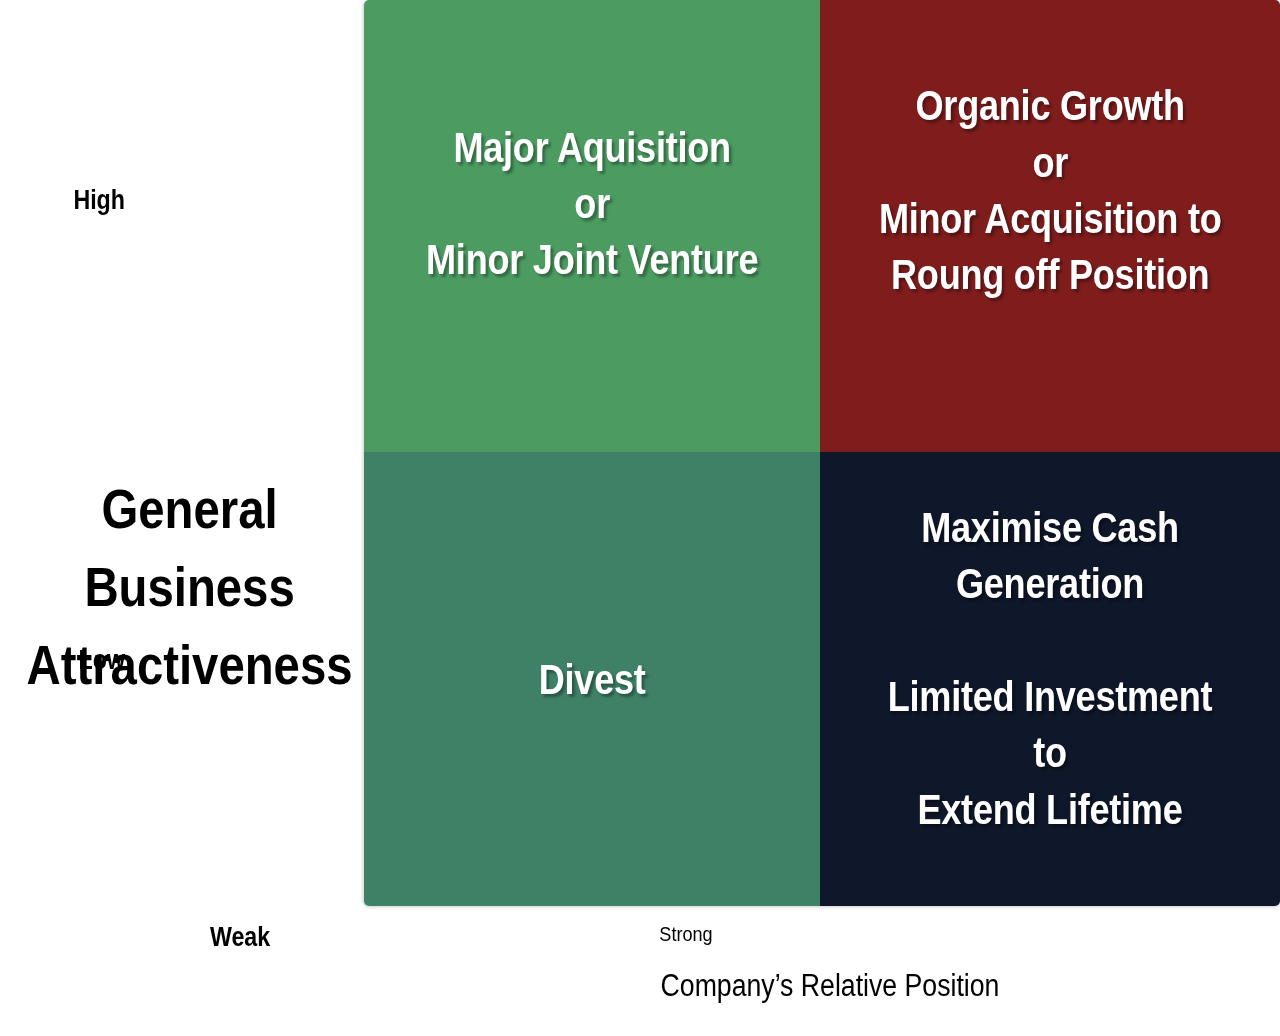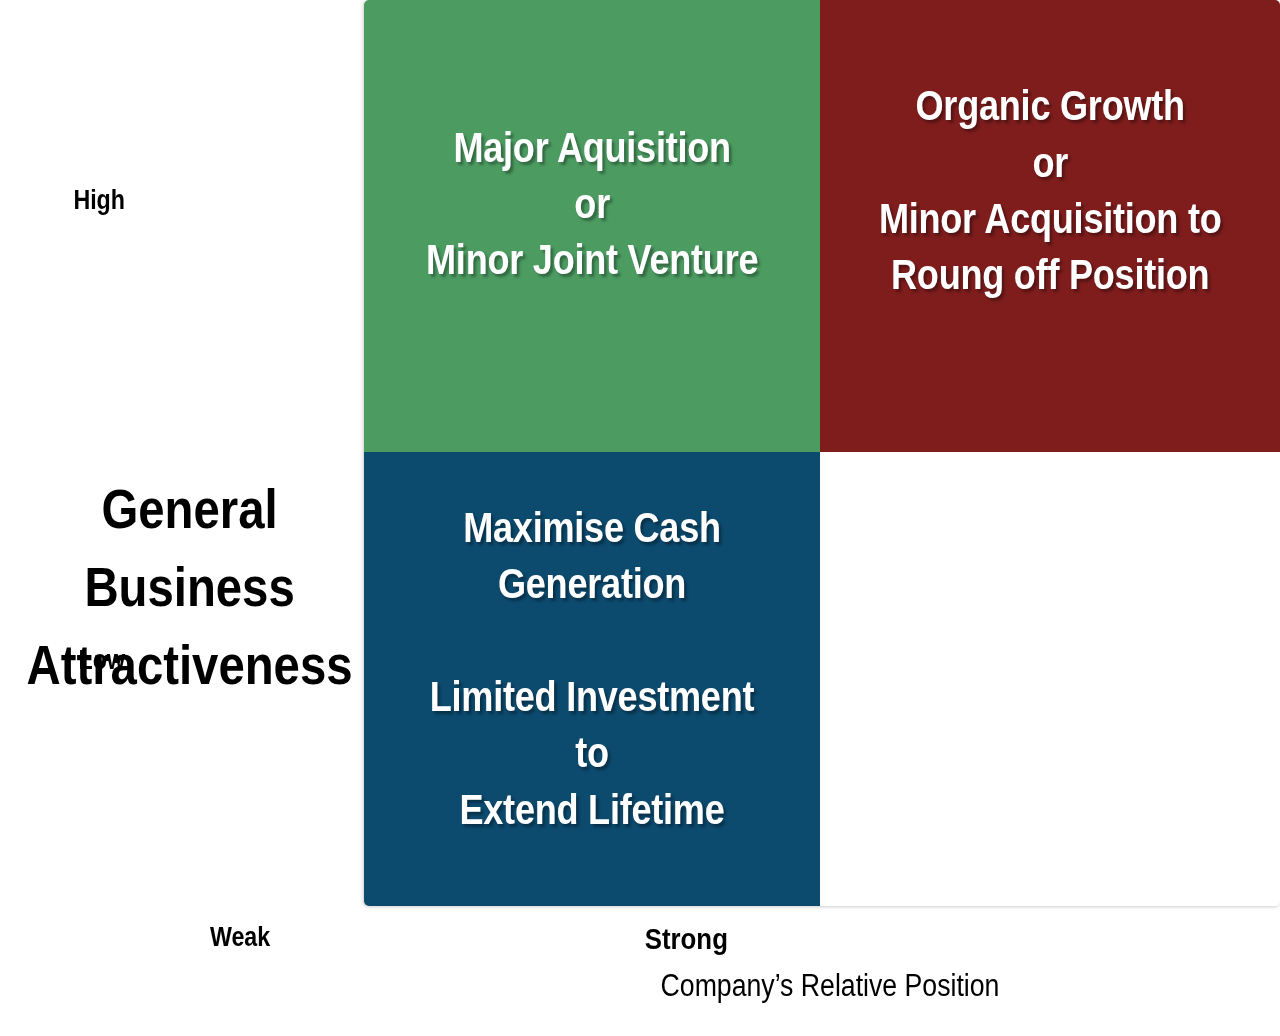--- a/index.html
+++ b/index.html
@@ -97,23 +97,23 @@
     white-space: nowrap;
   }
   #tick-weak span { display: inline-block; transform: scaleX(0.86); }
 
   #tick-strong {
     position: absolute;
     left: 456px;
     top: 922px;
     width: 460px;
     text-align: center;
-    font-weight: bold;
-    color: #000000;
-    font-size: 30px;
+    font-weight: normal;
+    color: #000000;
+    font-size: 21px;
     white-space: nowrap;
   }
   #tick-strong span { display: inline-block; transform: scaleX(0.86); }
 
   
   #y-axis-title {
     position: absolute;
     left: 0px;
     top: 392px;
     width: 348px;
@@ -153,22 +153,25 @@
 Minor Joint Venture</div>
     </div>
 
     <div class="cell tr" style="background:#7f1d1d;">
       <div class="cell-text" style="color: rgb(255, 255, 255);">Organic Growth
 or
 Minor Acquisition to
 Roung off Position</div>
     </div>
 
-
-    <div class="cell br" style="background:#0c4a6e;">
+    <div class="cell bl" style="background:#3F8167;">
+      <div class="cell-text" style="color: rgb(255, 255, 255);">Divest</div>
+    </div>
+
+    <div class="cell br" style="background:#0f172a;">
       <div class="cell-text" style="color: rgb(255, 255, 255);">Maximise Cash
 Generation
 
 Limited Investment to
 Extend Lifetime</div>
     </div>
 
   </div>
 
   <div class="tick" id="tick-high" style="color: rgb(0, 0, 0);">High</div>

